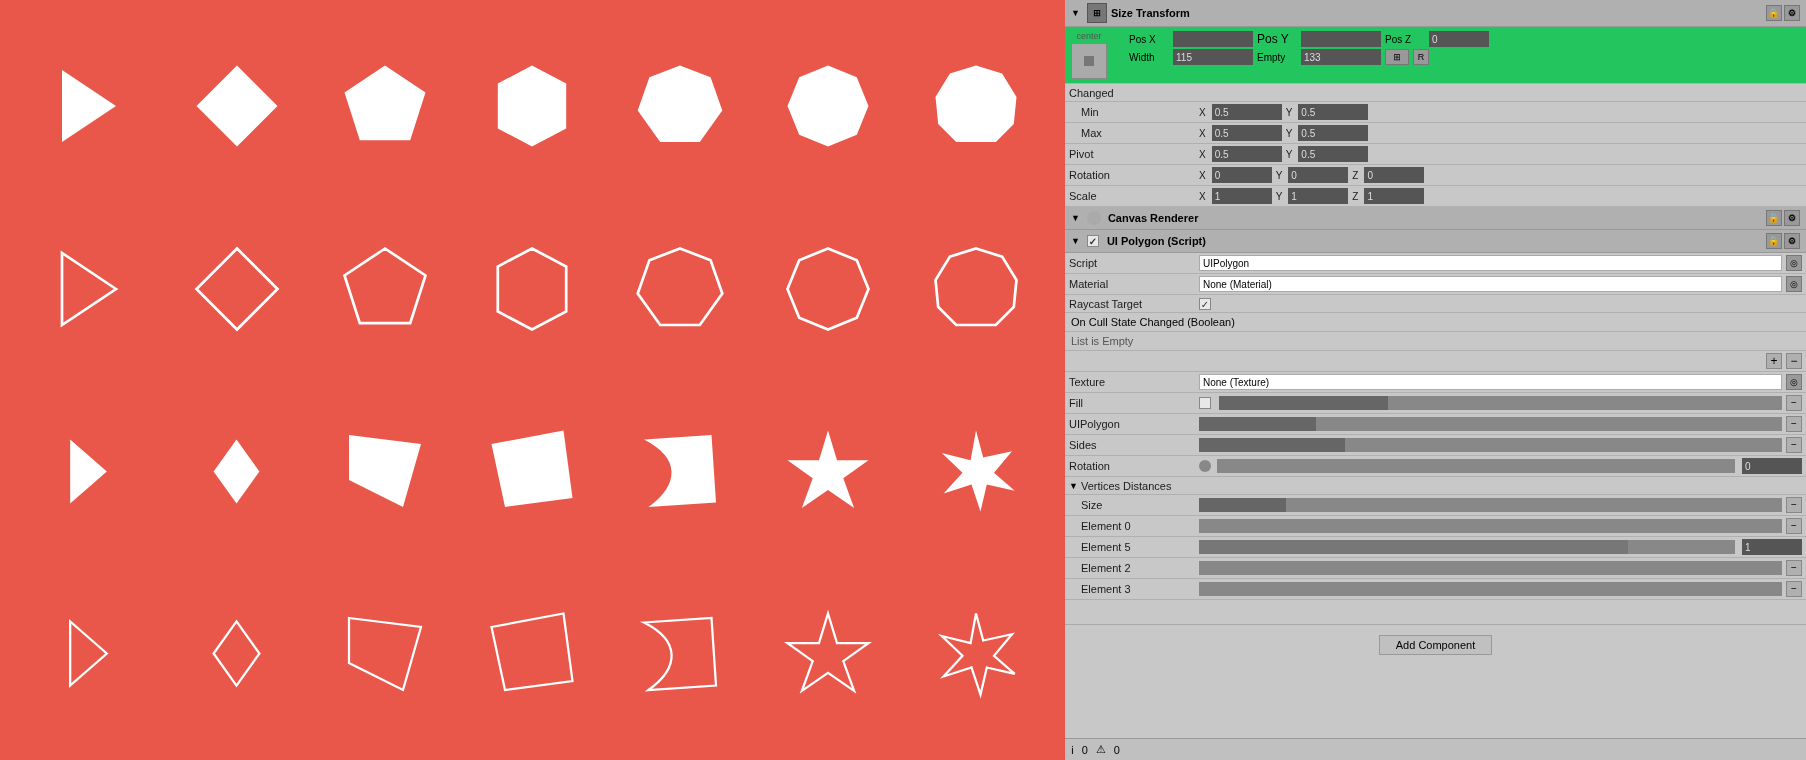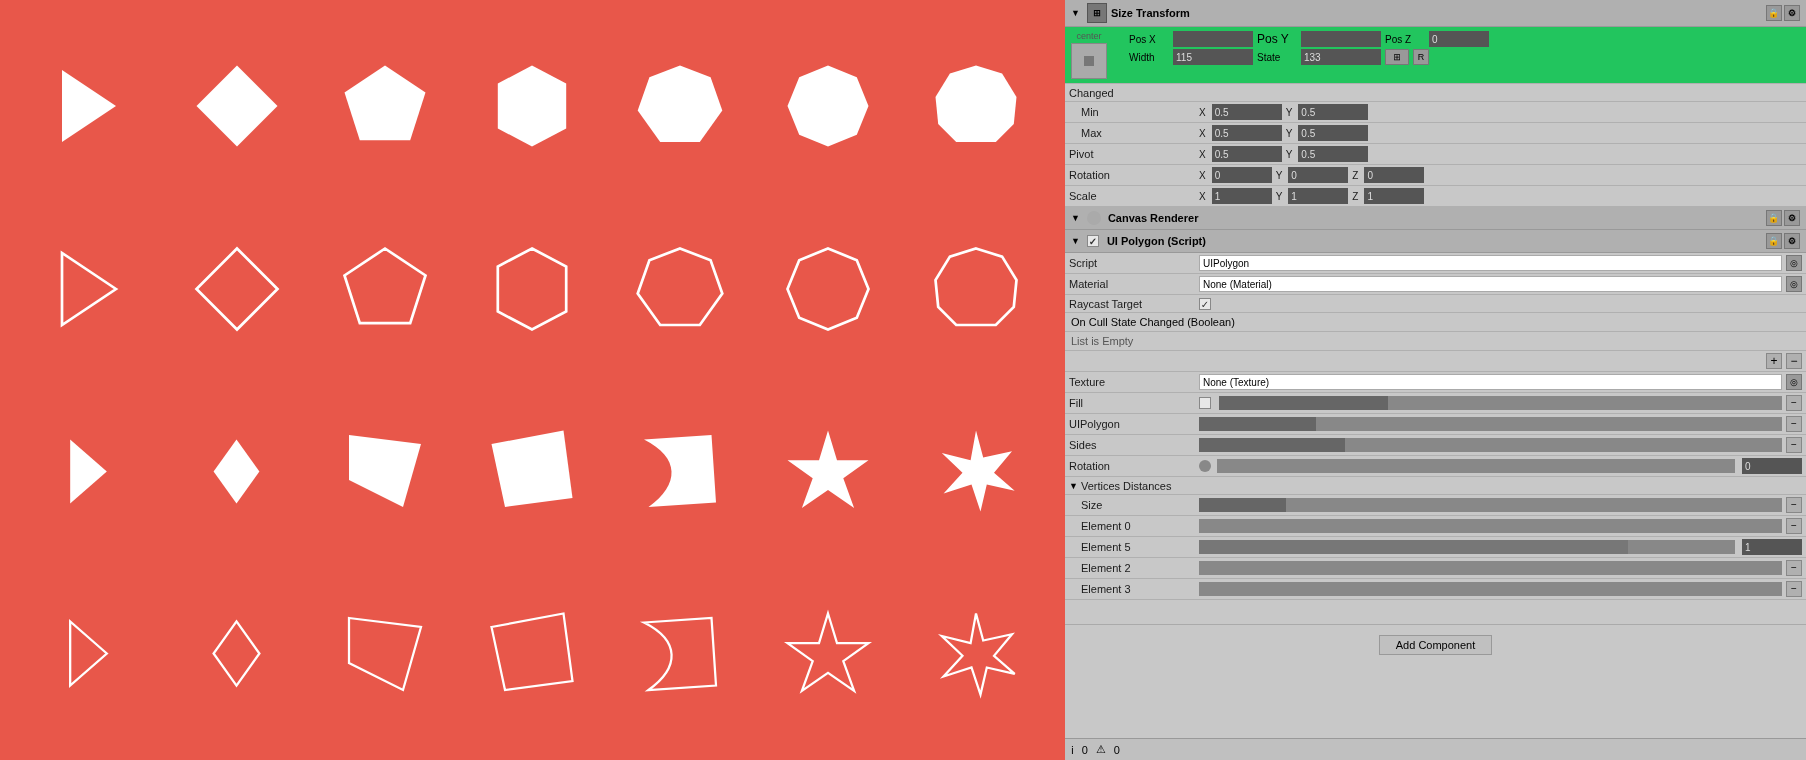--- a/index.html
+++ b/index.html
@@ -365,21 +365,21 @@
         <span style="font-size:10px;width:40px;">Pos X</span>
         <input class="dark-input" type="text" style="width: 80px;" value="">
         <span style="font-size:12px;width:40px;">Pos Y</span>
         <input class="dark-input" type="text" style="width: 80px;" value="">
         <span style="font-size:10px;width:40px;">Pos Z</span>
         <input class="dark-input" type="text" style="width: 60px;" value="0">
       </div>
       <div style="display:flex;gap:4px;align-items:center;">
         <span style="font-size:10px;width:40px;">Width</span>
         <input class="dark-input" type="text" style="width: 80px;" value="115">
-        <span style="font-size:10px;width:40px;">State</span>
+        <span style="font-size:10px;width:40px;">Empty</span>
         <input class="dark-input" type="text" style="width: 80px;" value="133">
         <span class="icon-btn" style="width:24px;">⊞</span>
         <span class="icon-btn">R</span>
       </div>
     </div>
   </div>
 
   <div class="inspector-row">
     <span class="inspector-label">Changed</span>
     <span class="inspector-value"></span>

